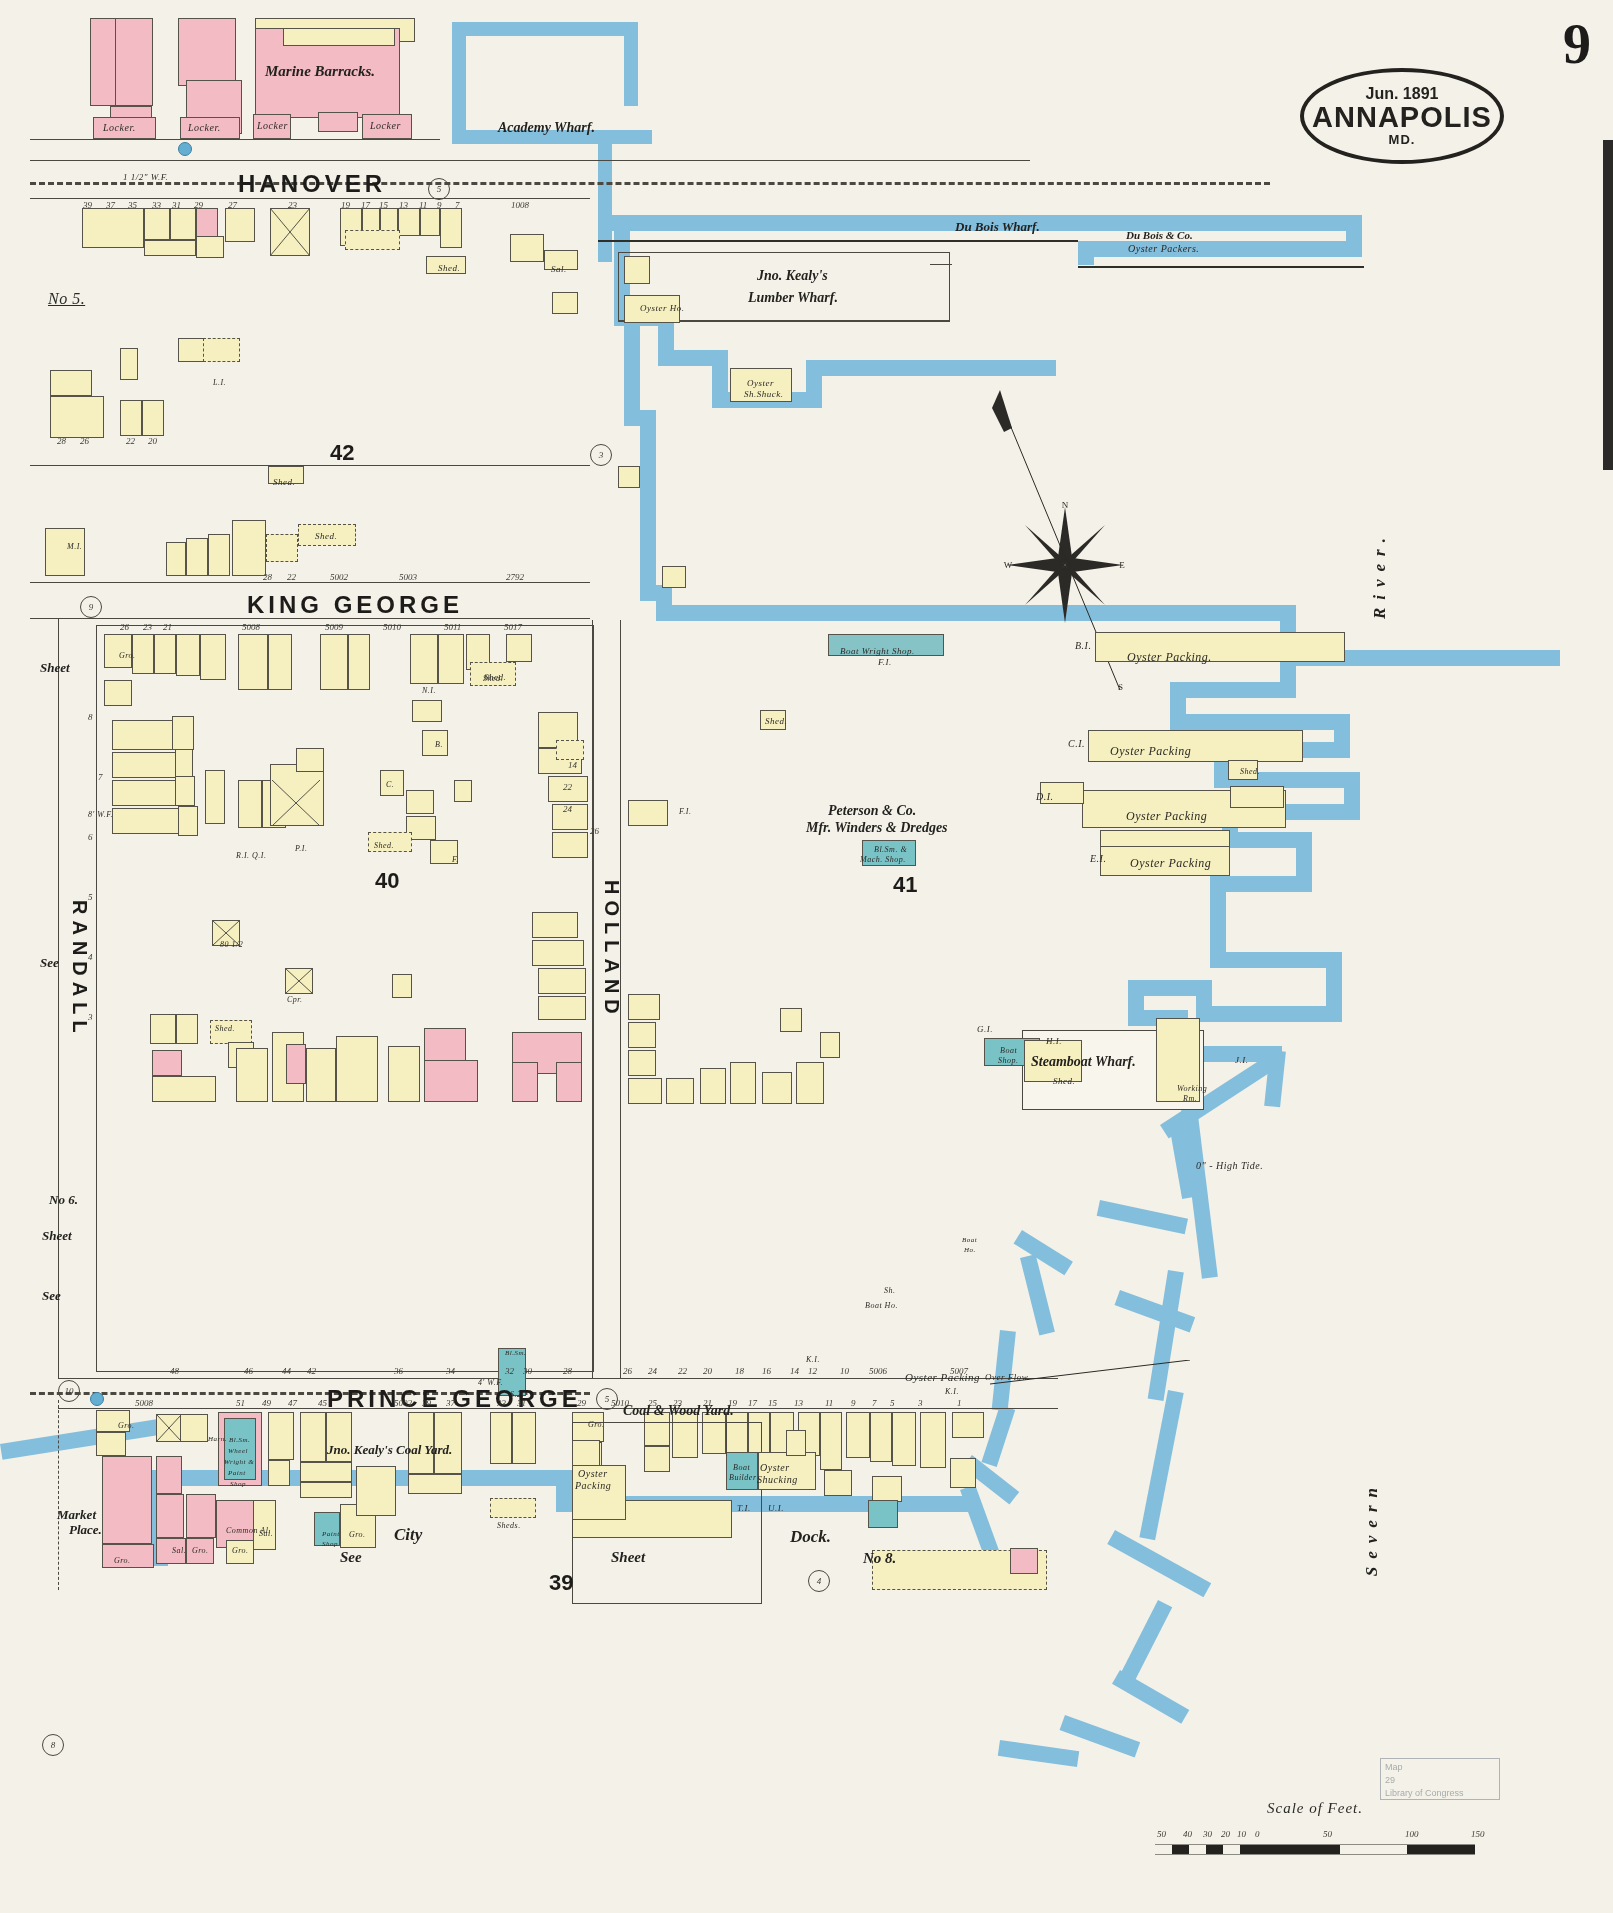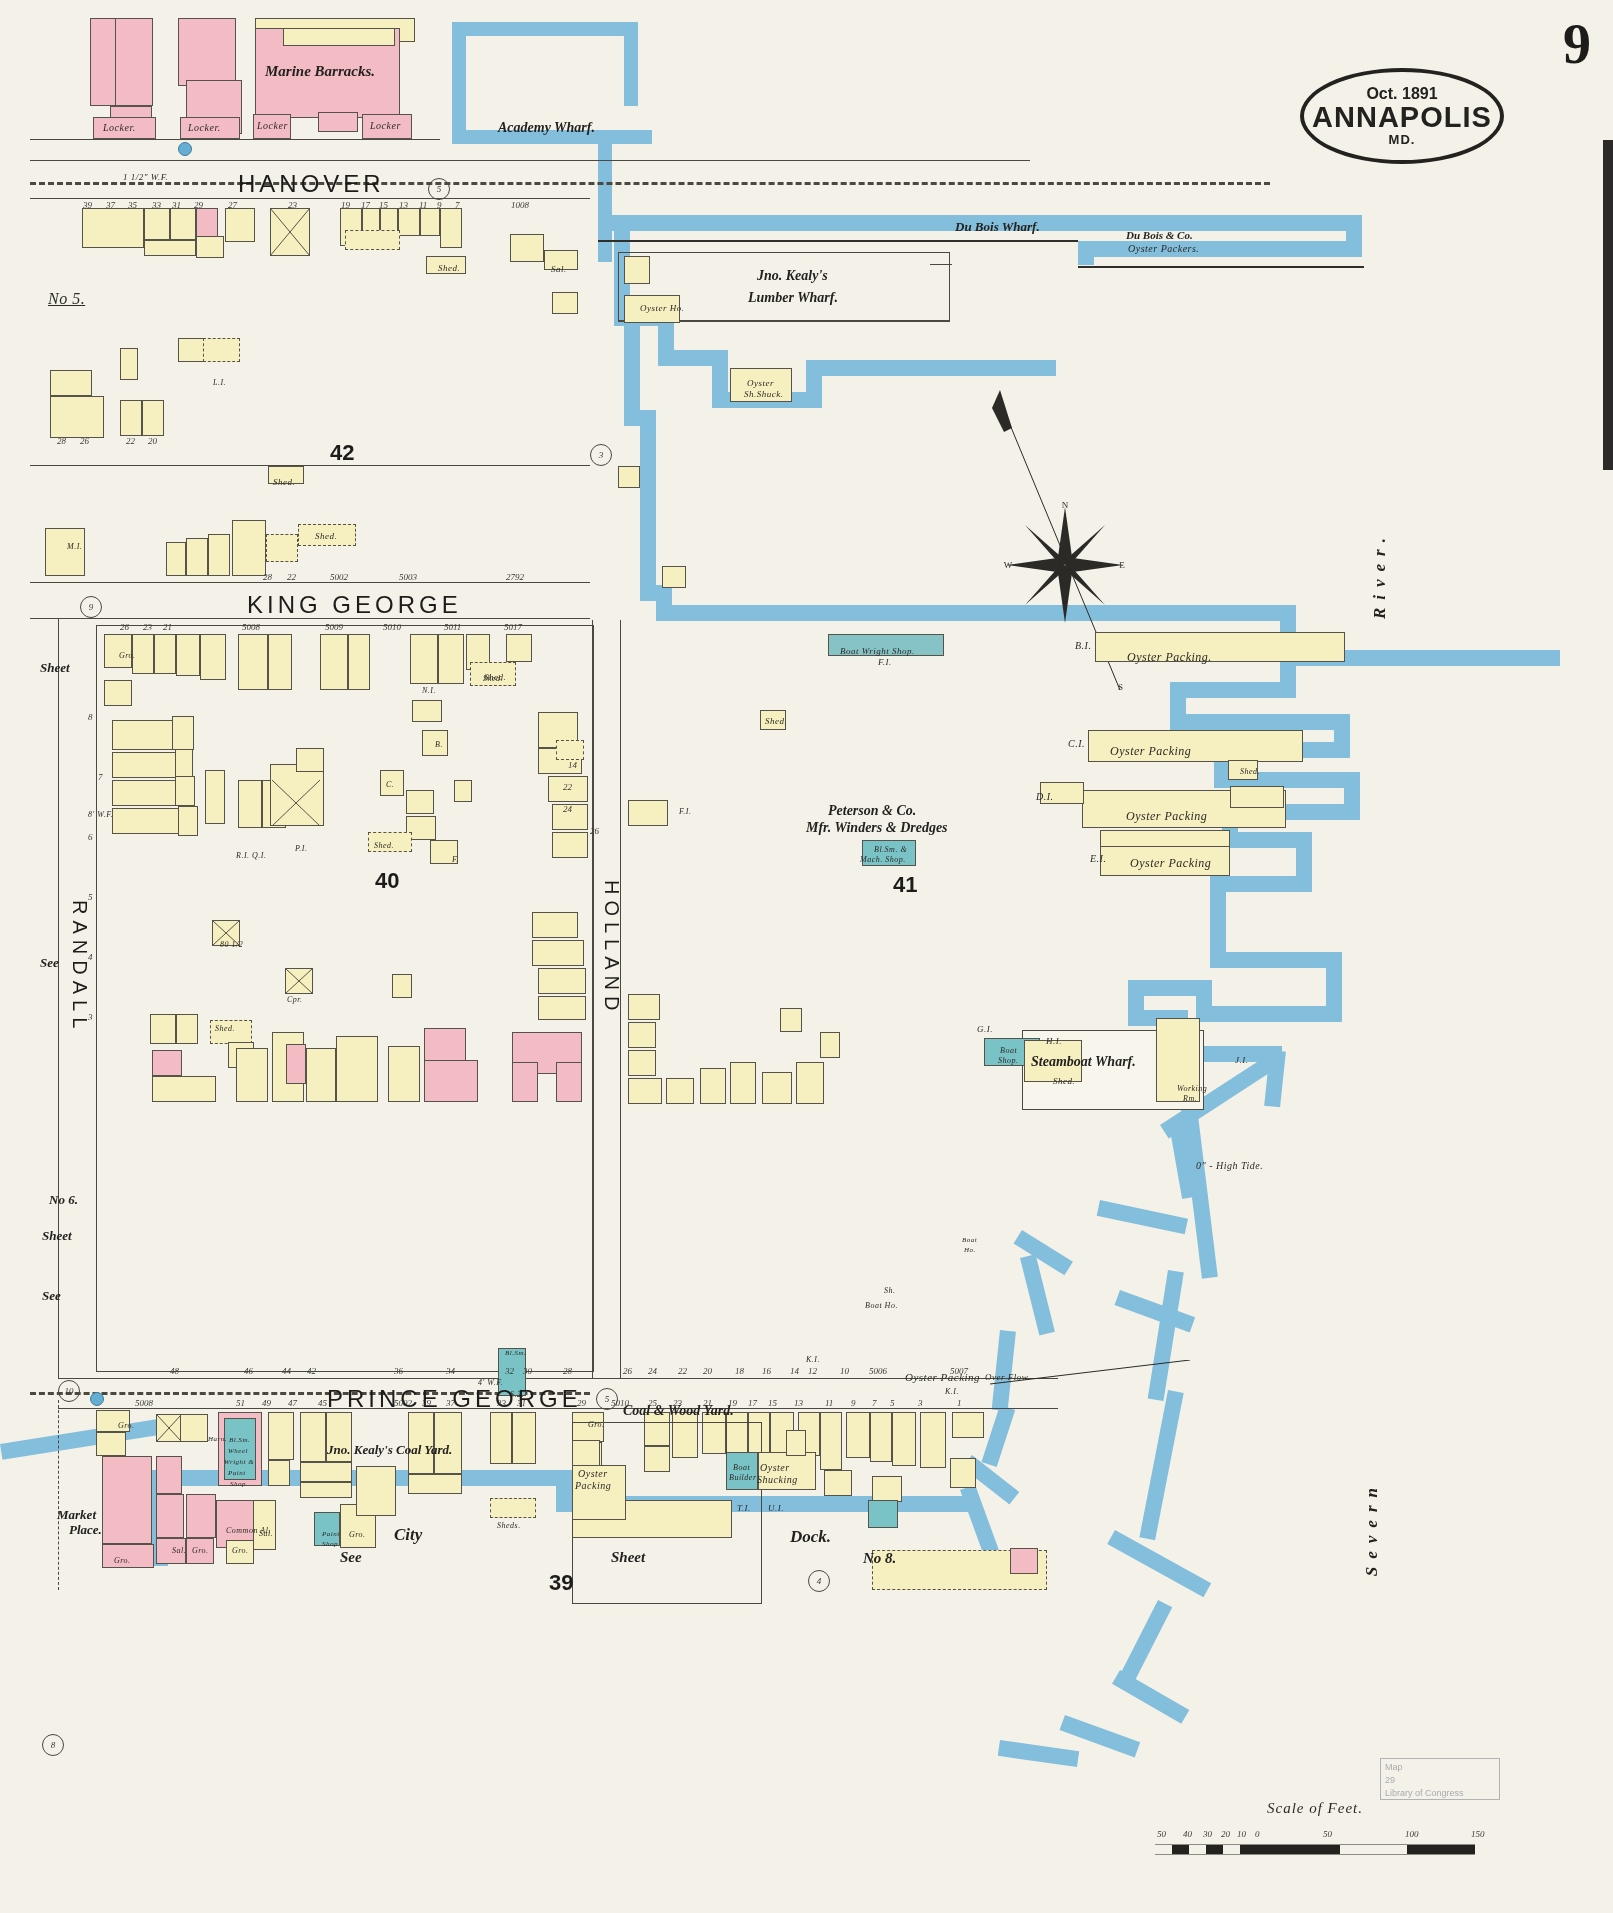--- a/index.html
+++ b/index.html
@@ -7,21 +7,21 @@
     position:relative;width:1613px;height:1913px;
     background:#f4f2e8;
     font-family:"Liberation Sans", sans-serif;
     overflow:hidden;
   }
   
   .abs{position:absolute;}
   .hand{font-family:"Liberation Serif", serif;font-style:italic;color:#2b2a26;letter-spacing:.5px;white-space:nowrap;}
   .hand-b{font-family:"Liberation Serif", serif;font-style:italic;font-weight:bold;color:#23221f;white-space:nowrap;}
   .street{
-    font-family:"Liberation Sans", sans-serif;font-weight:normal;
+    font-family:"Liberation Sans", sans-serif;font-weight:bold;
     color:#1d1c1a;letter-spacing:4px;white-space:nowrap;
   }
   .num{font-family:"Liberation Serif", serif;font-style:italic;font-size:9px;color:#3b3a35;white-space:nowrap;}
   
   .bld{position:absolute;box-sizing:border-box;border:1px solid #56544a;}
   .yel{background:#f6efbf;}
   .pnk{background:#f3bcc4;}
   .teal{background:#79c3c6;}
   .dash{border-style:dashed;}
   
@@ -72,21 +72,21 @@
 </head>
 <body>
 
 <div id="sheet">
 
   <div id="edge"></div>
 
   <div id="sheetno">9</div>
 
   <div id="cartouche">
-    <div id="cart-date">Oct. 1891</div>
+    <div id="cart-date">Jun. 1891</div>
     <div id="cart-city">ANNAPOLIS</div>
     <div id="cart-state">MD.</div>
   </div>
 
   <div class="water abs" style="left:452px;top:22px;width:14px;height:120px;"></div>
   <div class="water abs" style="left:452px;top:22px;width:186px;height:14px;"></div>
   <div class="water abs" style="left:624px;top:22px;width:14px;height:84px;"></div>
   <div class="water abs" style="left:452px;top:130px;width:200px;height:14px;"></div>
   <div class="water abs" style="left:598px;top:142px;width:14px;height:120px;"></div>
 

